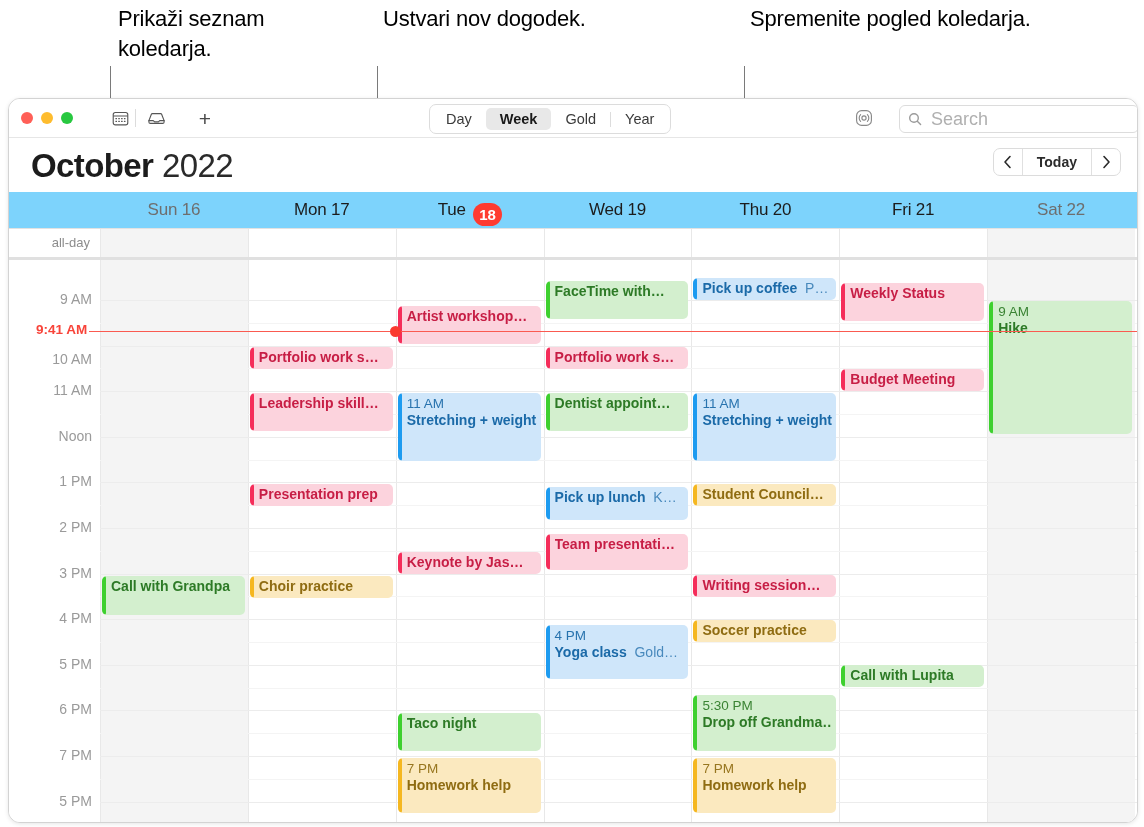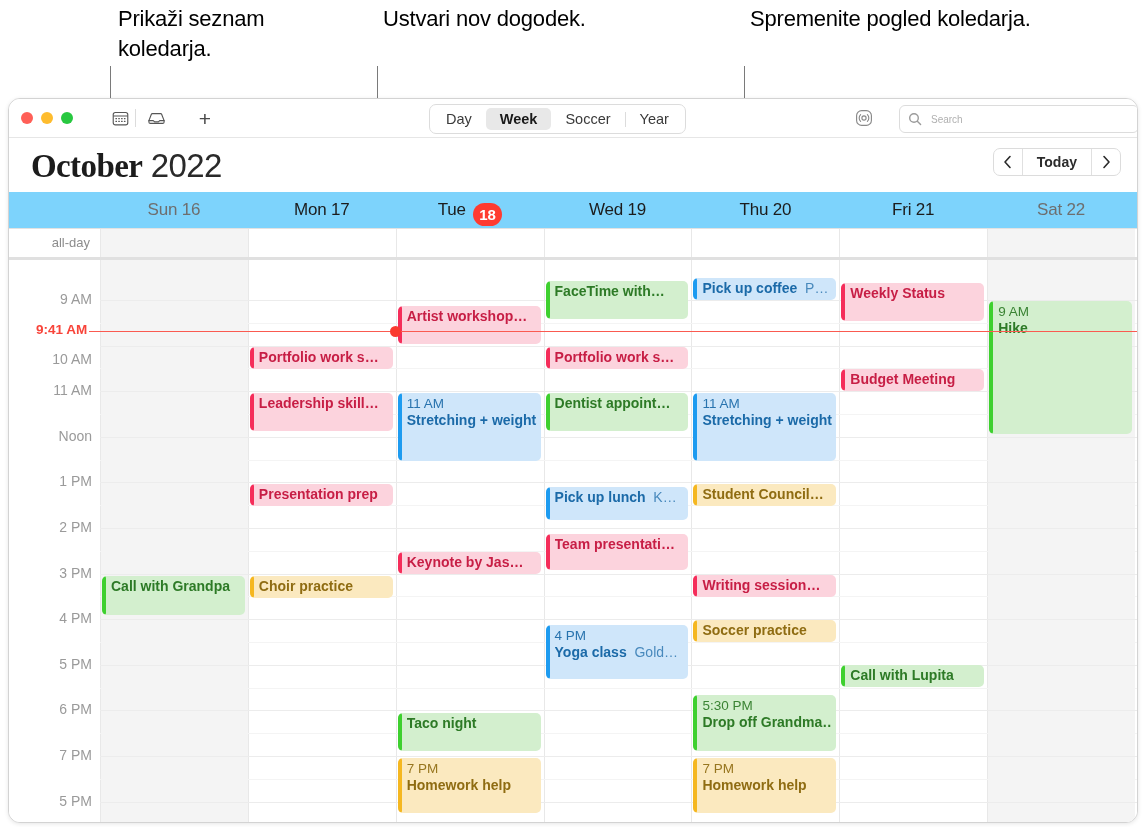--- a/index.html
+++ b/index.html
@@ -42,27 +42,27 @@
 
   #view-switch{position:absolute;left:420px;top:5px;height:28px;display:flex;align-items:center;
     border:1px solid #dcdcdc;border-radius:7px;background:#fff;padding:0 2px;}
   .seg{position:relative;height:22px;line-height:22px;padding:0 14px;font-size:14.5px;color:#3a3a3a;border-radius:5px;}
   .seg.sel{background:#e8e8e8;font-weight:700;color:#1a1a1a;}
   .seg-div{width:1px;height:15px;background:#dcdcdc;}
 
   #shareplay-icon{position:absolute;left:845px;top:9px;width:20px;height:20px;color:#7d7d7d;}
   #search-box{position:absolute;left:890px;top:6px;width:238px;height:26px;border:1px solid #dcdcdc;border-radius:6px;background:#fff;display:flex;align-items:center;}
   #search-icon{margin-left:8px;color:#9b9b9b;display:flex;}
-  #search-input{border:0;outline:0;font-size:10px;color:#3c3c3c;background:transparent;margin-left:7px;width:180px;font-family:inherit;}
+  #search-input{border:0;outline:0;font-size:18px;color:#3c3c3c;background:transparent;margin-left:7px;width:180px;font-family:inherit;}
   #search-input::placeholder{color:#b0b0b0;}
 
   
   #month-bar{position:relative;height:54px;background:#fff;}
   #page-title{position:absolute;left:22px;top:8px;font-size:33px;line-height:40px;color:#1c1c1c;letter-spacing:-0.6px;}
-  #page-title .m{font-weight:700;font-family:Liberation Serif, serif;}
+  #page-title .m{font-weight:700;}
   #page-title .y{font-weight:400;color:#2a2a2a;}
 
   #nav-group{position:absolute;right:16px;top:10px;height:26px;display:flex;align-items:center;
     border:1px solid #dcdcdc;border-radius:7px;background:#fff;overflow:hidden;}
   .nav-btn{height:26px;display:flex;align-items:center;justify-content:center;font-size:14px;color:#2b2b2b;}
   #prev-week-btn{width:28px;}
   #next-week-btn{width:28px;}
   #today-btn{padding:0 14px;font-weight:600;}
   .nav-div{width:1px;height:26px;background:#e0e0e0;}
 
@@ -151,21 +151,21 @@
       <svg width="19" height="19" viewBox="0 0 20 20" fill="none" stroke="#565656" stroke-width="1.2" stroke-linejoin="round" stroke-linecap="round">
         <path d="M2 12.2 L4.6 5.6 Q4.9 4.8 5.7 4.8 H14.3 Q15.1 4.8 15.4 5.6 L18 12.2 V13.6 Q18 15.2 16.4 15.2 H3.6 Q2 15.2 2 13.6 Z"></path>
         <path d="M2 12.2 H6.6 L8 13.6 H12 L13.4 12.2 H18"></path>
       </svg>
     </div>
     <div class="tb-icon" id="new-event-btn">+</div>
 
     <div id="view-switch">
       <div class="seg">Day</div>
       <div class="seg sel">Week</div>
-      <div class="seg">Soccer</div>
+      <div class="seg">Gold</div>
       <div class="seg-div"></div>
       <div class="seg">Year</div>
     </div>
 
     <div id="shareplay-icon">
       <svg width="20" height="20" viewBox="0 0 20 20" fill="none" stroke="#8a8a8a" stroke-width="1.15" stroke-linecap="round">
         <rect x="2.6" y="2.6" width="14.8" height="14.8" rx="5"></rect>
         <circle cx="10" cy="10" r="2.1"></circle>
         <path d="M6.6 6.6 a4.8 4.8 0 0 0 0 6.8"></path>
         <path d="M13.4 6.6 a4.8 4.8 0 0 1 0 6.8"></path>

